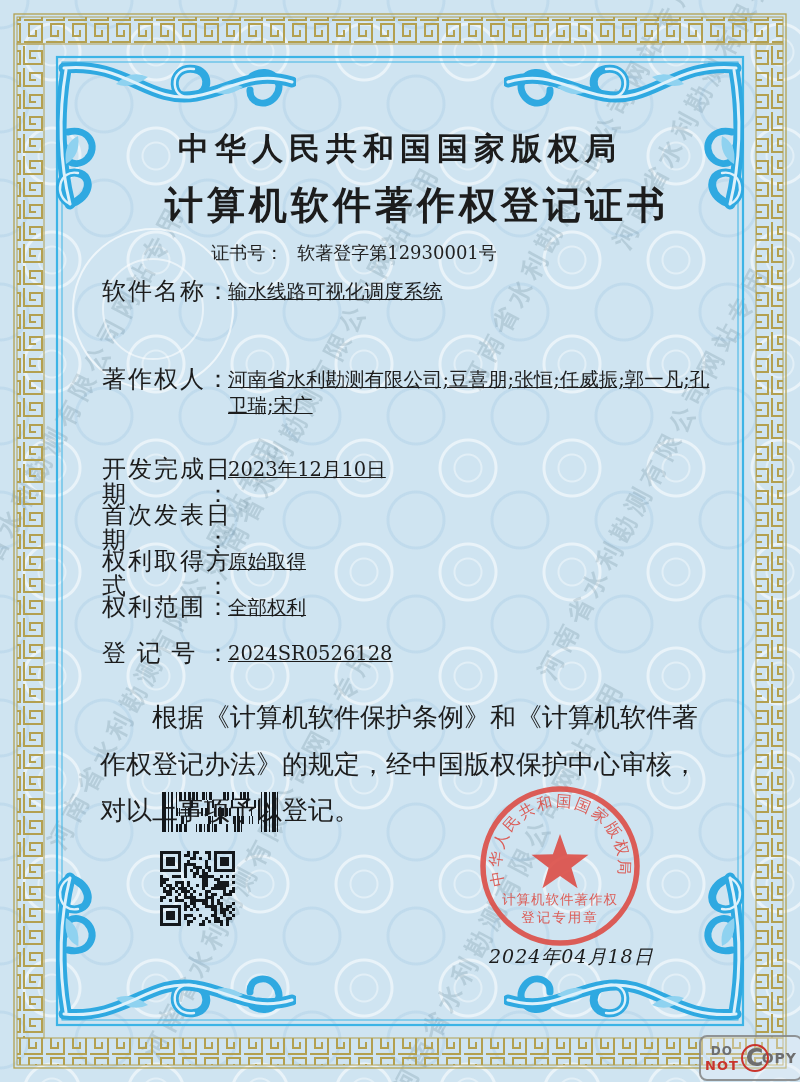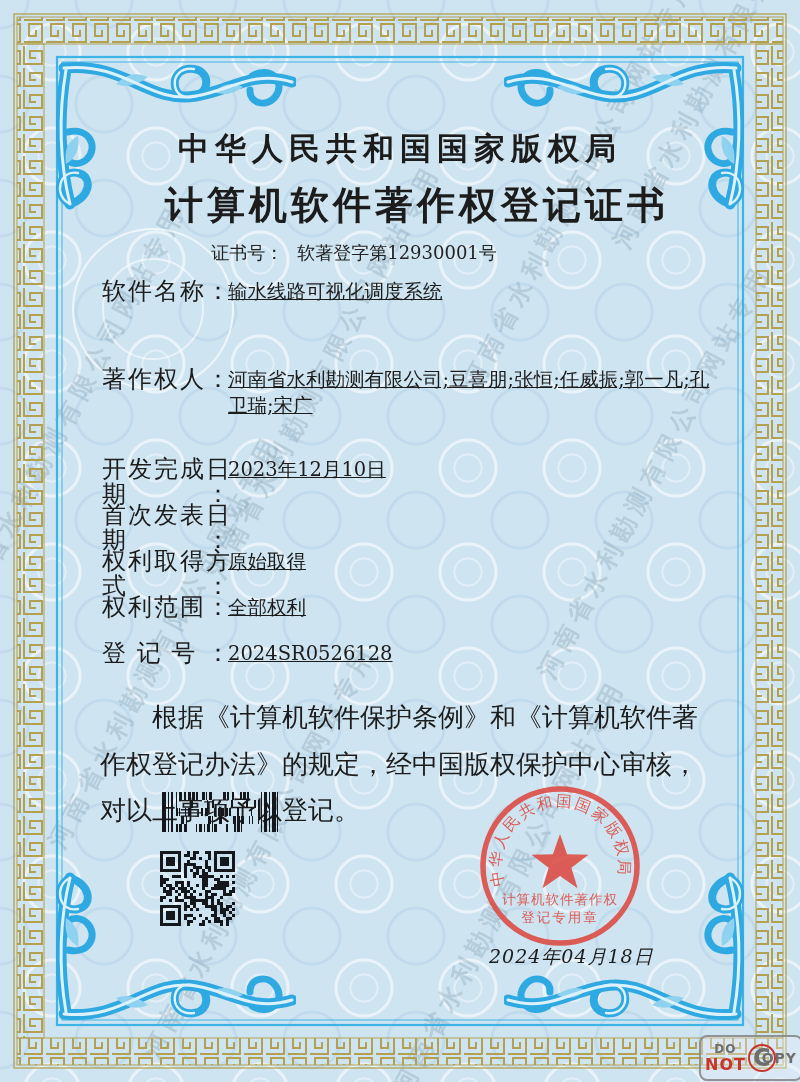--- a/index.html
+++ b/index.html
@@ -49,21 +49,21 @@
   
   #seal{left:477px;top:784px;width:166px;height:166px;}
   .issue-date{left:489px;top:944px;font-size:19px;letter-spacing:1px;font-style:italic;}
   
   .dnc{left:699px;top:1035px;width:92px;height:40px;border:2px solid rgba(125,125,125,0.8);
     border-radius:8px;background:rgba(235,242,248,0.35);
     display:flex;align-items:center;padding:1px 4px;gap:2px;
     font-family:"DejaVu Sans","Liberation Sans",sans-serif;}
   .dnc .col{display:flex;flex-direction:column;align-items:center;line-height:1;}
   .dnc .do{font-size:12px;font-weight:bold;color:#6e6e6e;letter-spacing:1px;}
-  .dnc .not{font-size:16px;font-weight:bold;color:#c9342c;letter-spacing:1px;margin-top:2px;}
+  .dnc .not{font-size:13px;font-weight:bold;color:#c9342c;letter-spacing:1px;margin-top:2px;}
   .dnc .cwrap{position:relative;width:28px;height:30px;}
   .dnc .c{position:absolute;left:5px;top:1px;font-size:24px;font-weight:bold;color:#6e6e6e;}
   .dnc .ring{position:absolute;left:0;top:1px;width:24px;height:24px;border:2.5px solid #c9342c;border-radius:50%;}
   .dnc .opy{font-size:14px;font-weight:bold;color:#6e6e6e;letter-spacing:1px;margin-left:-3px;}
 </style>
 </head>
 <body>
 
 <div id="page">
 

